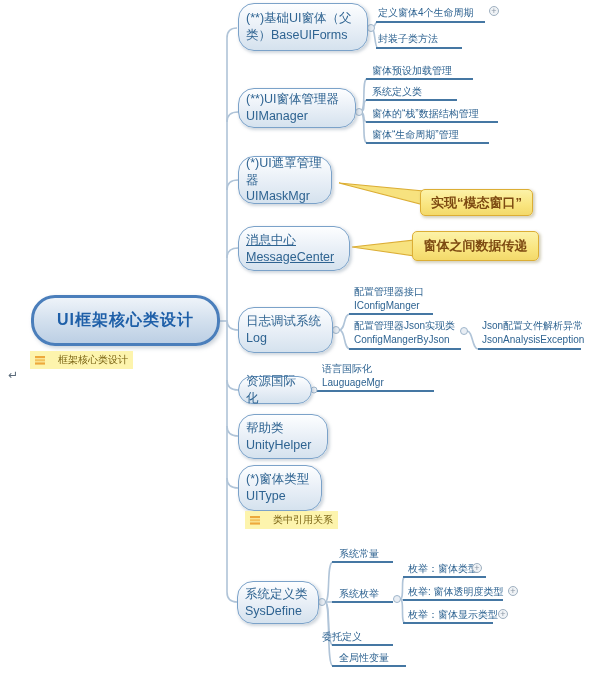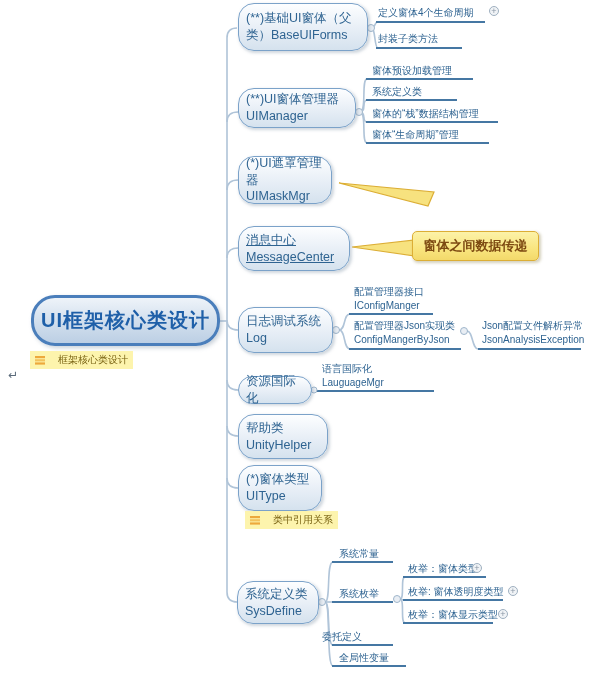--- a/index.html
+++ b/index.html
@@ -14,21 +14,21 @@
     background:linear-gradient(180deg,#fdfeff 0%,#e7eef6 55%,#d5e2ee 100%);
     color:#2e6391;font-size:12.5px;line-height:1.35;
     padding:2px 4px 2px 7px;white-space:pre-line;
     box-shadow:1.5px 1.5px 3px rgba(120,140,160,.35);
     box-sizing:border-box;
   }
   .root-node{
     position:absolute;display:flex;align-items:center;justify-content:center;
     border:3px solid #4a7ebb;border-radius:24px;
     background:linear-gradient(180deg,#eef3f9 0%,#d3e0ee 50%,#bccfe4 100%);
-    color:#1e5fa8;font-size:20px;font-weight:bold;letter-spacing:1px;
+    color:#1e5fa8;font-size:16px;font-weight:bold;letter-spacing:1px;
     box-shadow:2px 2px 4px rgba(120,140,160,.4);box-sizing:border-box;
   }
   .child-label{
     position:absolute;color:#2e6391;font-size:10px;line-height:13.5px;
     white-space:pre-line;
   }
   .callout{
     position:absolute;display:flex;align-items:center;justify-content:center;
     border:1.5px solid #dcae35;border-radius:5px;
     background:linear-gradient(180deg,#fcf2a8 0%,#f9e57f 60%,#f3d96a 100%);
@@ -168,20 +168,21 @@
 
   <div class="child-label" style="left:378px;top:6px;">定义窗体4个生命周期</div>
   <span class="expand-icon" style="left:489px;top:6px;">+</span>
   <div class="child-label" style="left:378px;top:32px;">封装子类方法</div>
 
   <div class="child-label" style="left:372px;top:64px;">窗体预设加载管理</div>
   <div class="child-label" style="left:372px;top:85px;">系统定义类</div>
   <div class="child-label" style="left:372px;top:107px;">窗体的“栈”数据结构管理</div>
   <div class="child-label" style="left:372px;top:128px;">窗体“生命周期”管理</div>
 
+  <div class="callout" style="left:420px;top:189px;width:113px;height:27px;">实现“模态窗口”</div>
   <div class="callout" style="left:412px;top:231px;width:127px;height:30px;">窗体之间数据传递</div>
 
   <div class="child-label" style="left:354px;top:285px;">配置管理器接口
 IConfigManger</div>
   <div class="child-label" style="left:354px;top:319px;">配置管理器Json实现类
 ConfigMangerByJson</div>
   <div class="child-label" style="left:482px;top:319px;">Json配置文件解析异常
 JsonAnalysisException</div>
 
   <div class="child-label" style="left:322px;top:362px;">语言国际化

